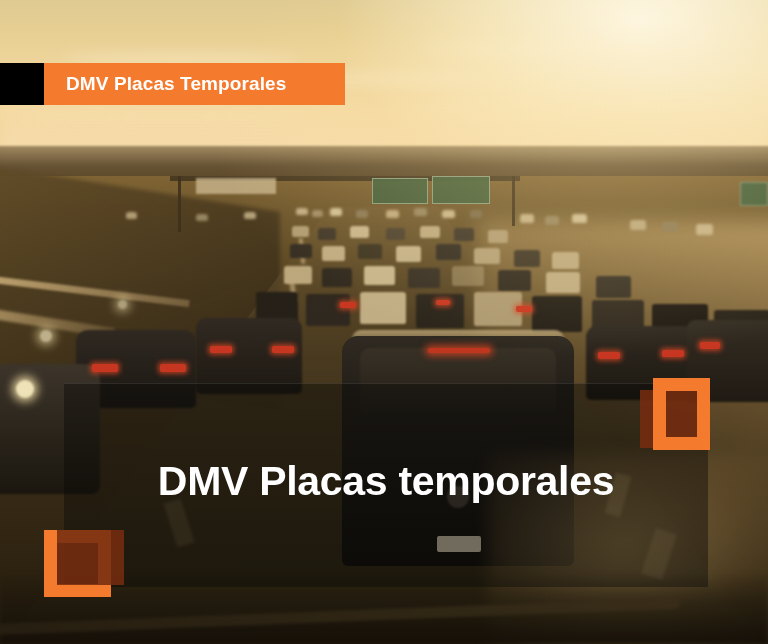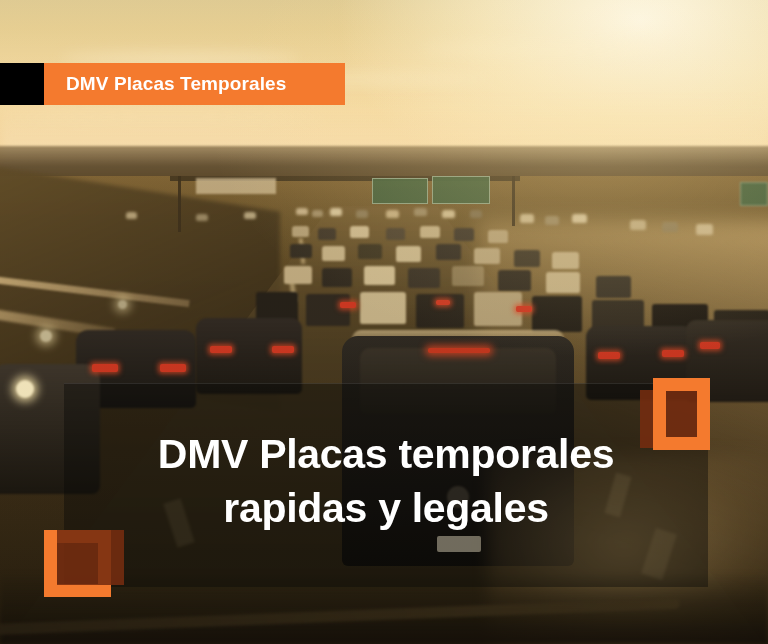--- a/index.html
+++ b/index.html
@@ -502,19 +502,18 @@
     <span class="badge-text">DMV Placas Temporales</span>
   </div>
 
   <div class="title-panel"></div>
 
   <div class="deco deco-fill deco-right-fill"></div>
   <div class="deco deco-outline deco-right-outline"></div>
 
   <div class="title-wrap">
     <div class="title-line">DMV Placas temporales</div>
-    <div class="title-line">rapidas y legales</div>
   </div>
 
   <div class="deco deco-outline deco-left-outline"></div>
   <div class="deco deco-fill deco-left-fill"></div>
 
 </div>
 
 </body></html>

